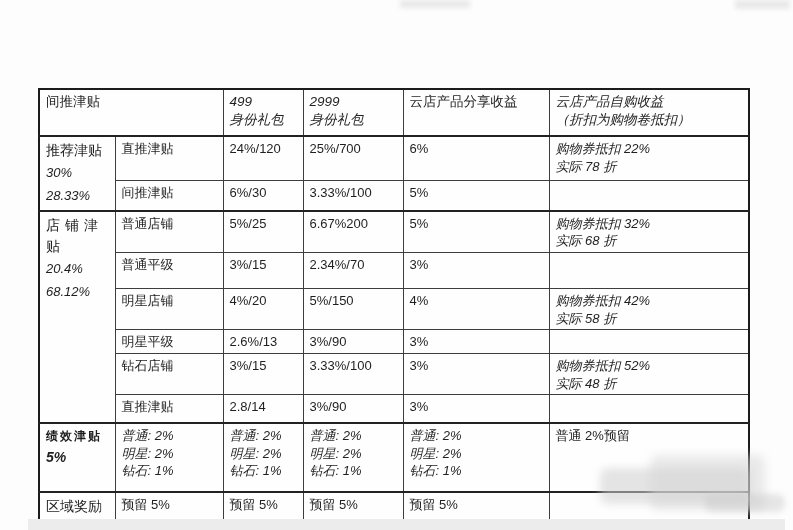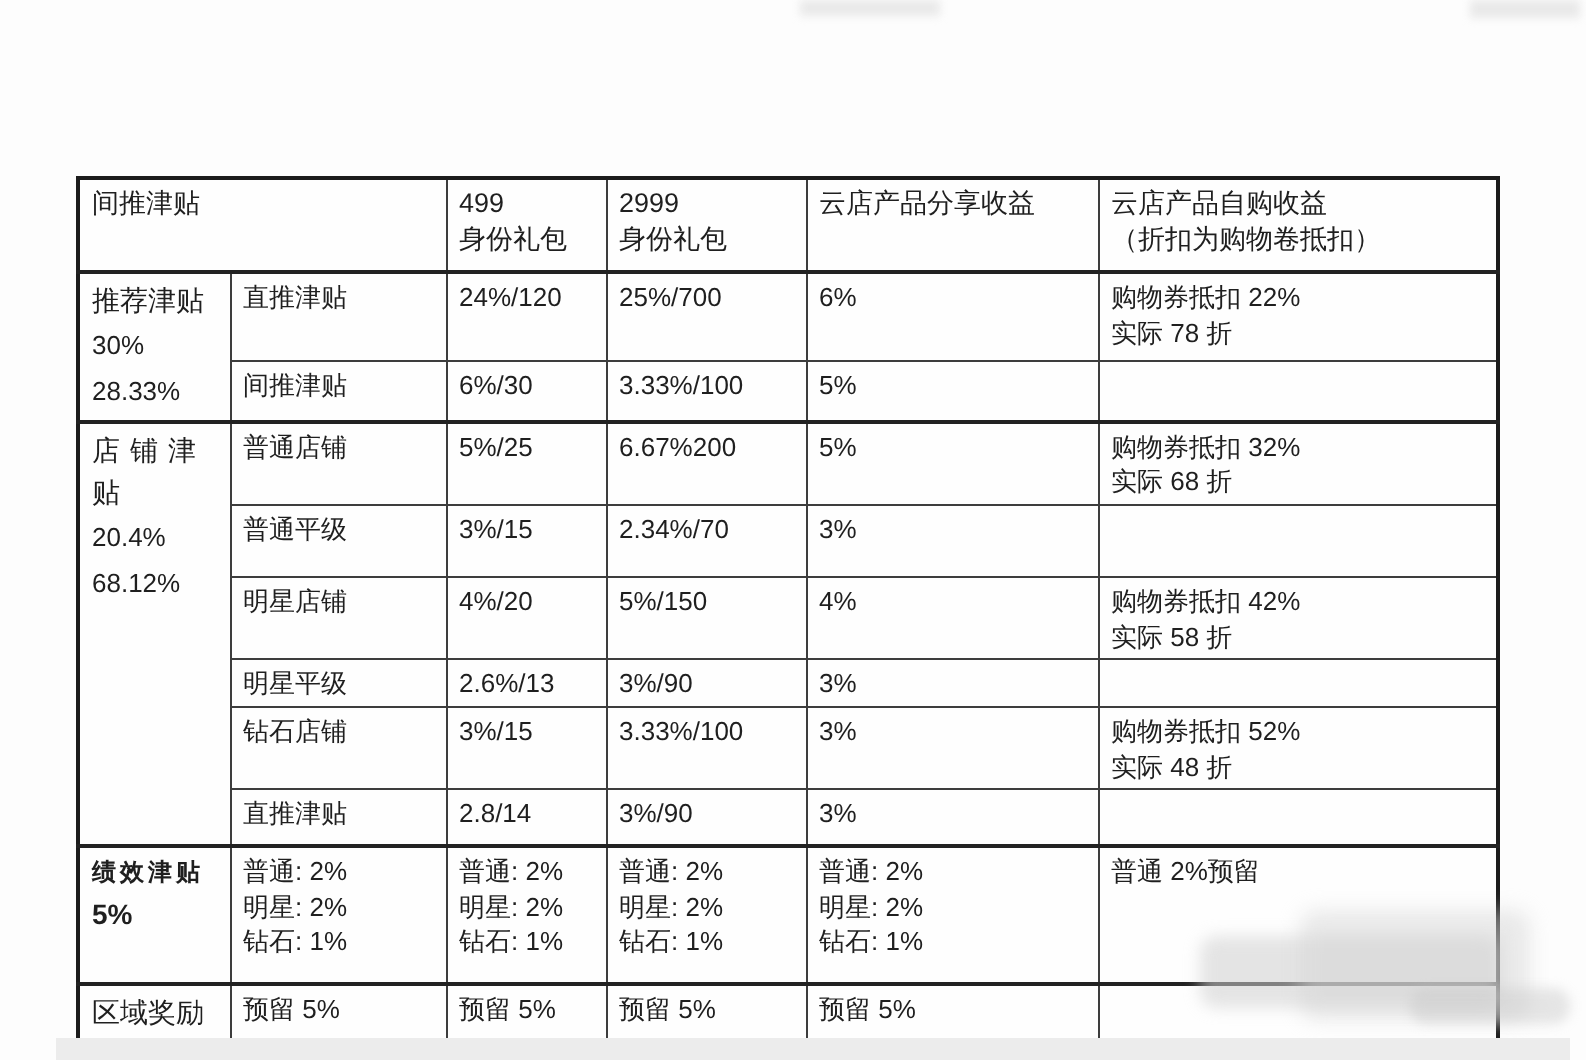--- a/index.html
+++ b/index.html
@@ -32,21 +32,21 @@
   .bonus th,.bonus td{
     border:1px solid #3d3d3d;
     vertical-align:top;
     text-align:left;
     padding:3px 4px 2px 6px;
     line-height:1.35;
     font-weight:normal;
     overflow:hidden;
   }
   .bonus th{font-size:13.5px;}
-  .pre{white-space:pre-line;}
+  .pre{white-space:pre-line;font-style:italic;}
   .center{text-align:center;}
   .hrow th{border-bottom:2px solid #222;}
   tr.sep td{border-top:2px solid #222;}
 
   .group .glabel{font-size:14px;line-height:1.5;}
   .group .gsub{line-height:1.8;font-size:13px;}
   .spaced{letter-spacing:5px;}
   .g3 .glabel{font-weight:bold;font-size:12px;letter-spacing:2px;}
   .g3 .gsub{font-weight:bold;font-size:14px;}
   .perf{line-height:1.65;}

